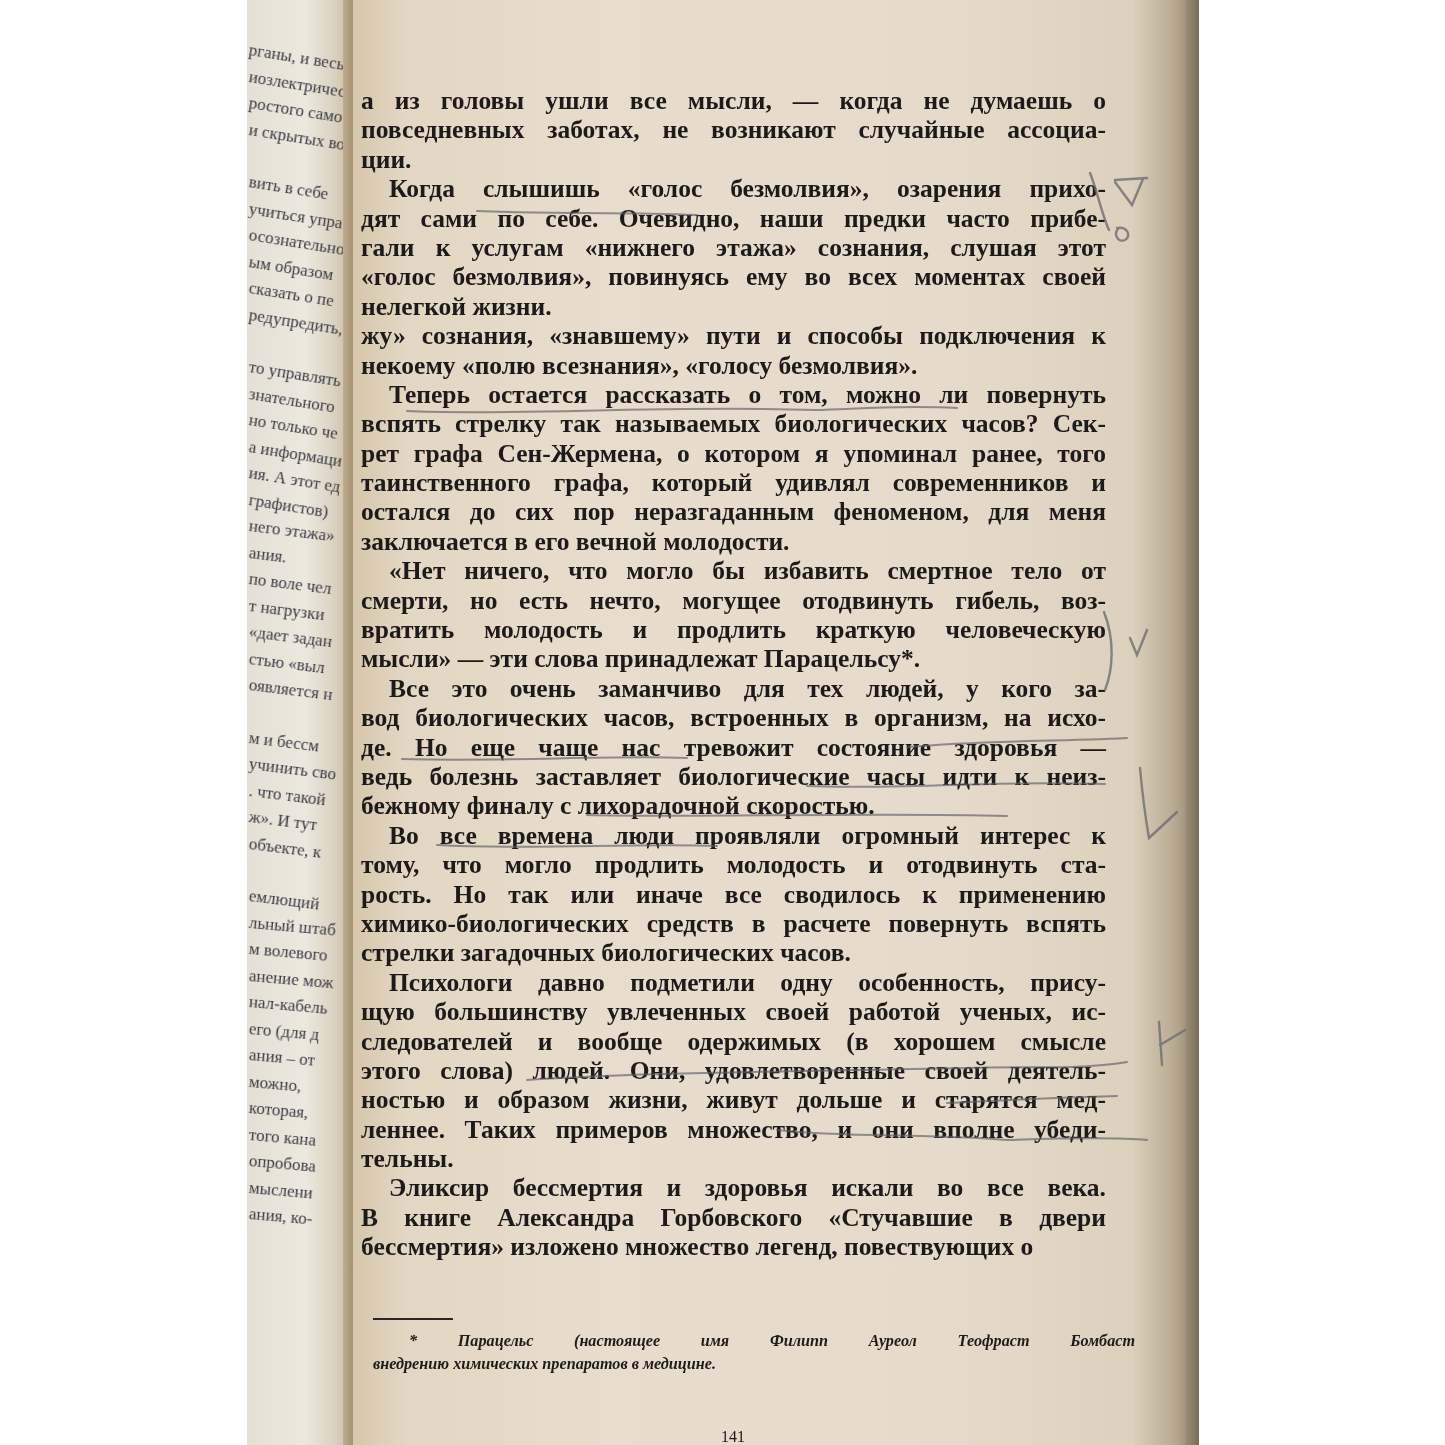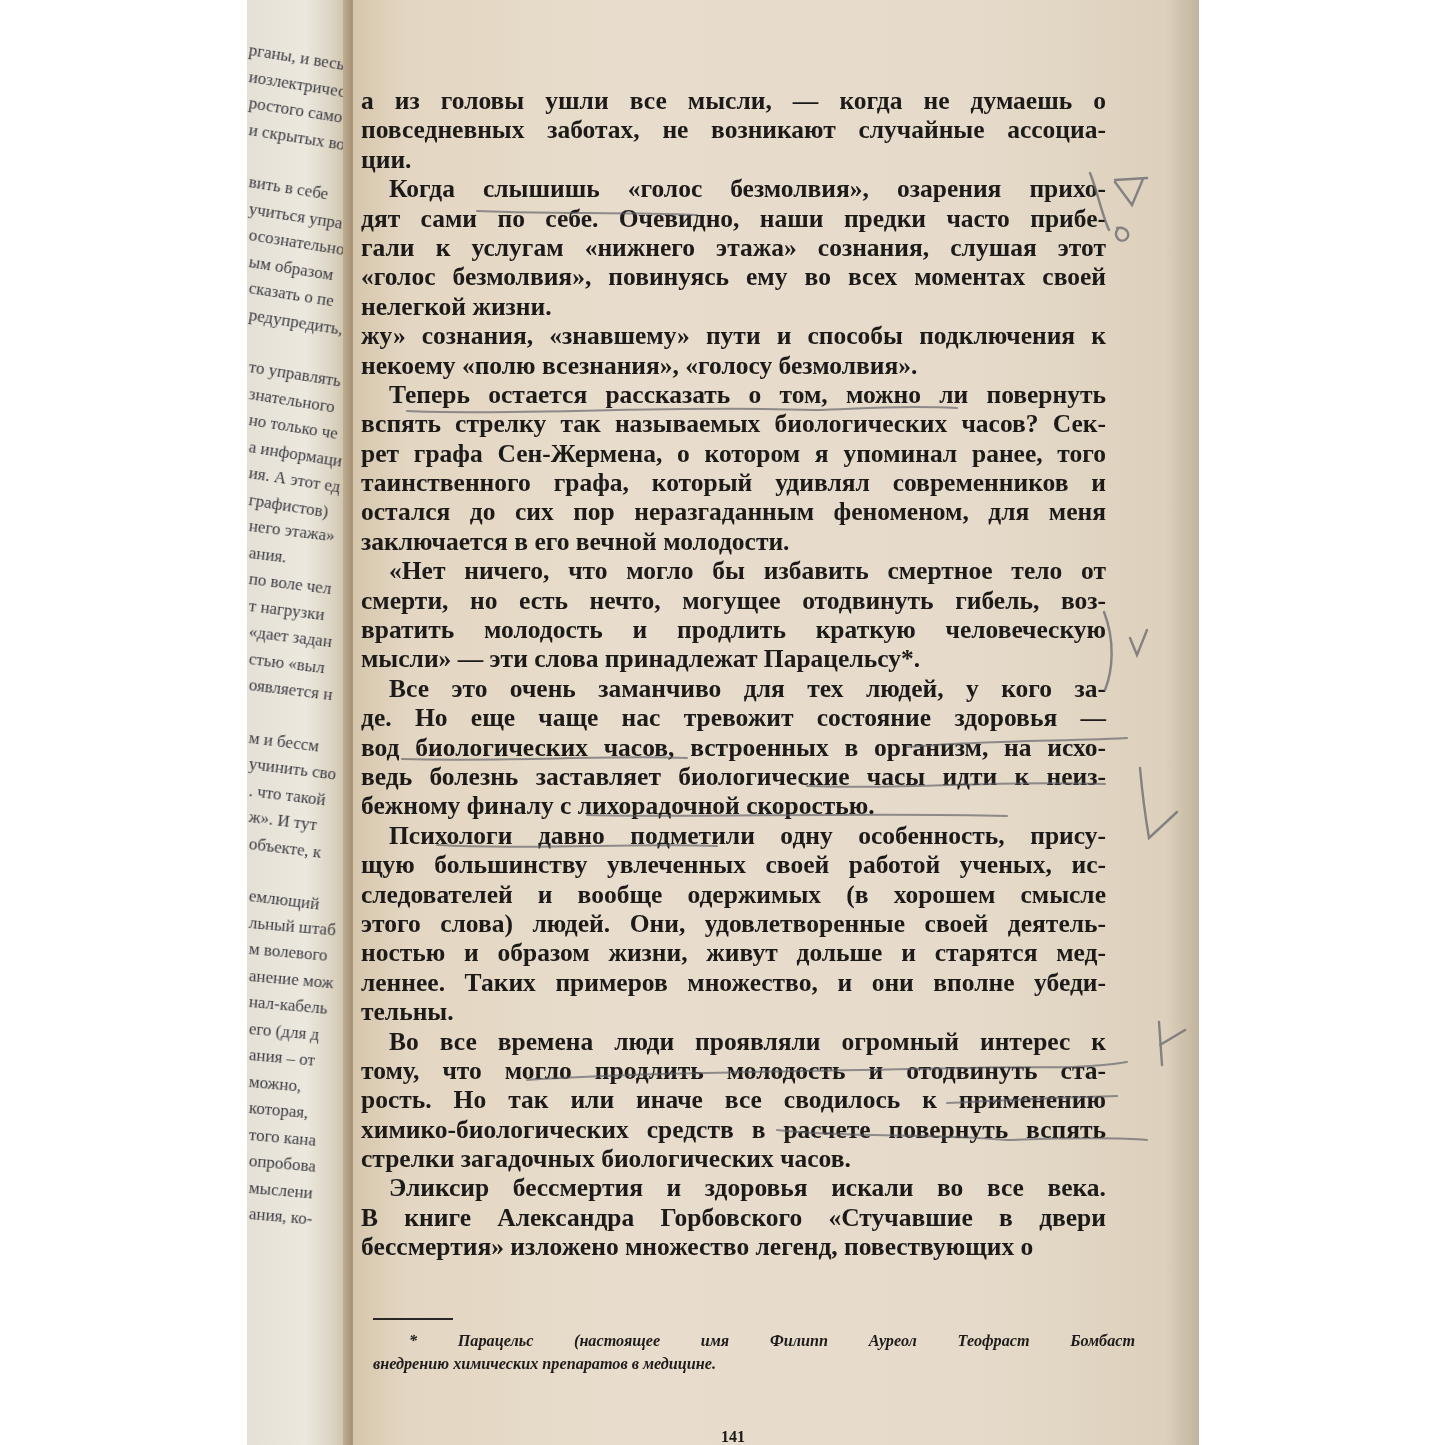--- a/index.html
+++ b/index.html
@@ -22,21 +22,20 @@
     font-family: "Liberation Serif", serif; filter: blur(0.6px); letter-spacing: 0px;
     transform-origin: left center;
   }
   .gutter {
     position: absolute; left: 96px; top: 0; width: 22px; height: 1445px;
     background: linear-gradient(90deg, #bfae92 0%, #a89477 40%, #c7b69b 100%);
   }
   .right-page {
     position: absolute; left: 106px; top: 0; width: 846px; height: 1445px;
     background: linear-gradient(90deg, #d6c6ac 0%, #e3d6c2 6%, #e8ddcc 30%, #e6dbca 70%, #ddd1bd 92%, #b9ab93 97%, #8f8068 100%);
-    padding-left: 37px;
   }
   .right-edge {
     position: absolute; right: 0; top: 0; width: 14px; height: 1445px;
     background: linear-gradient(90deg, #9d8e75 0%, #7c6d57 100%);
   }
   .text-block {
     position: absolute; left: 8px; top: 86px; width: 745px;
     color: #1d1a1a; font-size: 25.5px; line-height: 29.4px; font-weight: bold;
     font-family: "Liberation Serif", serif;
   }
@@ -46,21 +45,21 @@
   .footnote-rule {
     position: absolute; left: 20px; top: 1318px; width: 80px; height: 2px; background: #2a2626;
   }
   .footnote {
     position: absolute; left: 20px; top: 1330px; width: 762px;
     font-size: 16.2px; line-height: 22.5px; color: #1e1b1b; font-weight: bold;
   }
   .footnote .line { height: 22.5px; font-style: italic; }
   .footnote .line.indent { padding-left: 36px; }
   .page-number {
-    position: absolute; left: 368px; top: 1428px; font-size: 16px; font-weight: bold; color: #1d1a1a;
+    position: absolute; left: 368px; top: 1428px; font-size: 16px; font-weight: normal; color: #1d1a1a;
   }
   .marks { position: absolute; left: 0; top: 0; width: 952px; height: 1445px; pointer-events: none; }
   .marks path { fill: none; stroke: #6e6d72; stroke-width: 2.4; stroke-linecap: round; opacity: 0.8; }
   .underline path { stroke: #5e5e66; stroke-width: 2; opacity: 0.65; }
 </style>
 </head>
 <body>
 
 <div class="photo">
 
@@ -136,40 +135,40 @@
           <span class="line last">заключается в его вечной молодости.</span>
         </div>
         <div>
           <span class="line indent">«Нет ничего, что могло бы избавить смертное тело от</span>
           <span class="line">смерти, но есть нечто, могущее отодвинуть гибель, воз-</span>
           <span class="line">вратить молодость и продлить краткую человеческую</span>
           <span class="line last">мысли» — эти слова принадлежат Парацельсу*.</span>
         </div>
         <div>
           <span class="line indent">Все это очень заманчиво для тех людей, у кого за-</span>
+          <span class="line">вод биологических часов, встроенных в организм, на исхо-</span>
           <span class="line">де. Но еще чаще нас тревожит состояние здоровья —</span>
-          <span class="line">вод биологических часов, встроенных в организм, на исхо-</span>
           <span class="line">ведь болезнь заставляет биологические часы идти к неиз-</span>
           <span class="line last">бежному финалу с лихорадочной скоростью.</span>
+        </div>
+        <div>
+          <span class="line indent">Во все времена люди проявляли огромный интерес к</span>
+          <span class="line">тому, что могло продлить молодость и отодвинуть ста-</span>
+          <span class="line">рость. Но так или иначе все сводилось к применению</span>
+          <span class="line">химико-биологических средств в расчете повернуть вспять</span>
+          <span class="line last">стрелки загадочных биологических часов.</span>
         </div>
         <div>
           <span class="line indent">Психологи давно подметили одну особенность, прису-</span>
           <span class="line">щую большинству увлеченных своей работой ученых, ис-</span>
           <span class="line">следователей и вообще одержимых (в хорошем смысле</span>
           <span class="line">этого слова) людей. Они, удовлетворенные своей деятель-</span>
           <span class="line">ностью и образом жизни, живут дольше и старятся мед-</span>
           <span class="line">леннее. Таких примеров множество, и они вполне убеди-</span>
           <span class="line last">тельны.</span>
-        </div>
-        <div>
-          <span class="line indent">Во все времена люди проявляли огромный интерес к</span>
-          <span class="line">тому, что могло продлить молодость и отодвинуть ста-</span>
-          <span class="line">рость. Но так или иначе все сводилось к применению</span>
-          <span class="line">химико-биологических средств в расчете повернуть вспять</span>
-          <span class="line last">стрелки загадочных биологических часов.</span>
         </div>
         <div>
           <span class="line indent">Эликсир бессмертия и здоровья искали во все века.</span>
           <span class="line">В книге Александра Горбовского «Стучавшие в двери</span>
           <span class="line last">бессмертия» изложено множество легенд, повествующих о</span>
         </div>
       </div>
 
     <div class="footnote-rule"></div>
     <div class="footnote" id="footnote">

